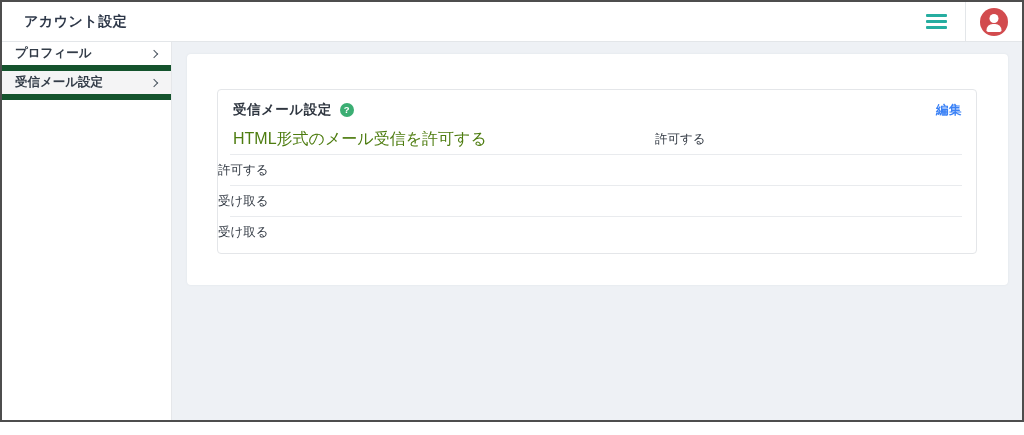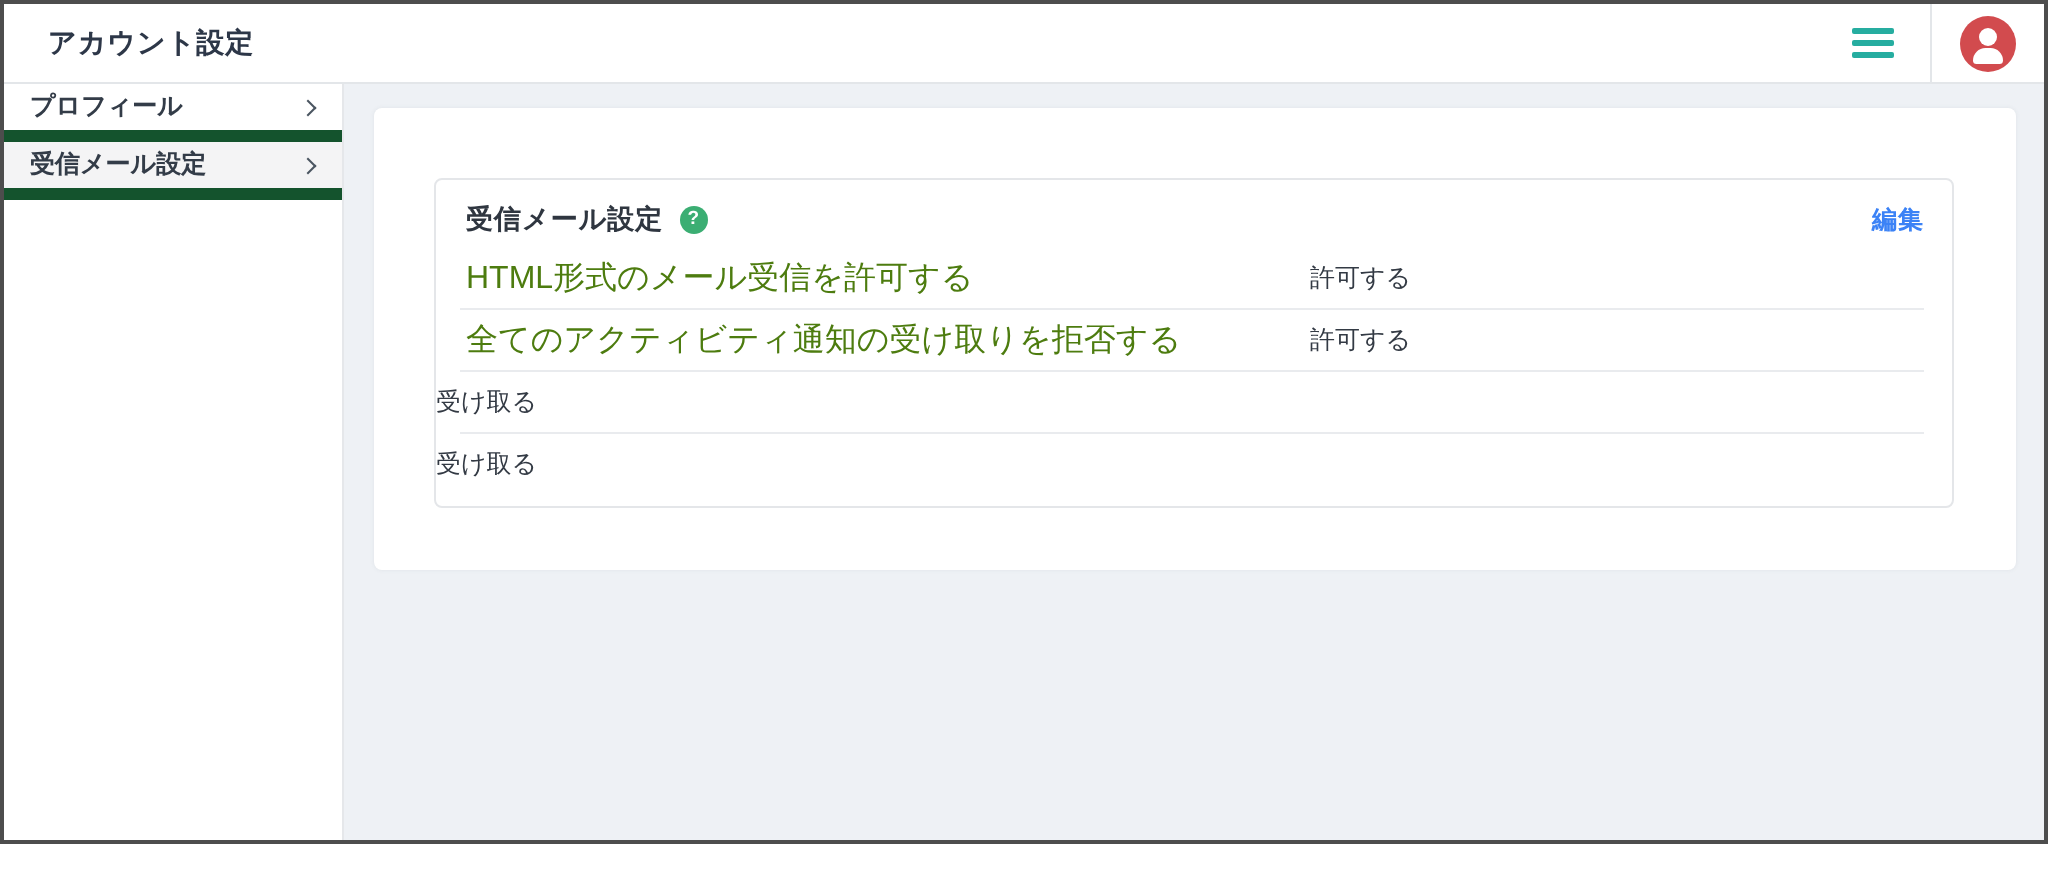--- a/index.html
+++ b/index.html
@@ -158,21 +158,20 @@
             <a class="edit-link">編集</a>
           </div>
 
           <div class="setting-row">
             <span class="setting-label">HTML形式のメール受信を許可する</span>
             <span class="setting-value">許可する</span>
           </div>
           <div class="divider"></div>
 
           <div class="setting-row">
-            <span class="setting-label">全てのアクティビティ通知の受け取りを拒否する</span>
             <span class="setting-value">許可する</span>
           </div>
           <div class="divider"></div>
 
           <div class="setting-row">
             <span class="setting-value">受け取る</span>
           </div>
           <div class="divider"></div>
 
           <div class="setting-row">

